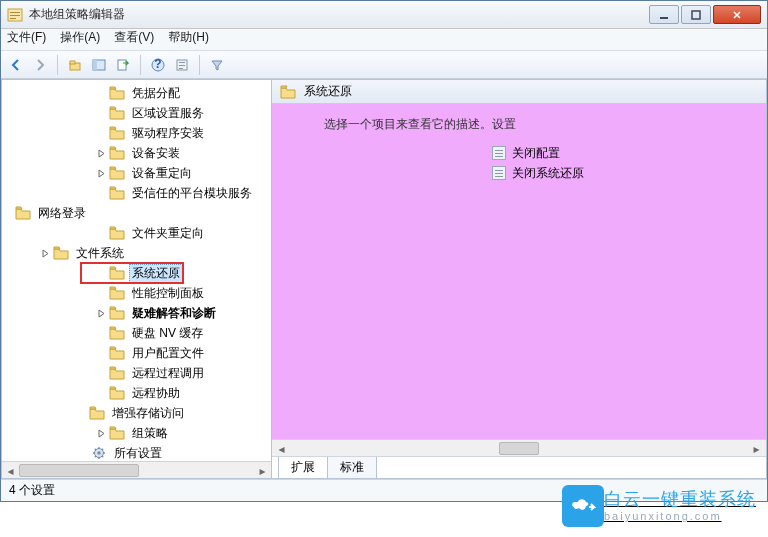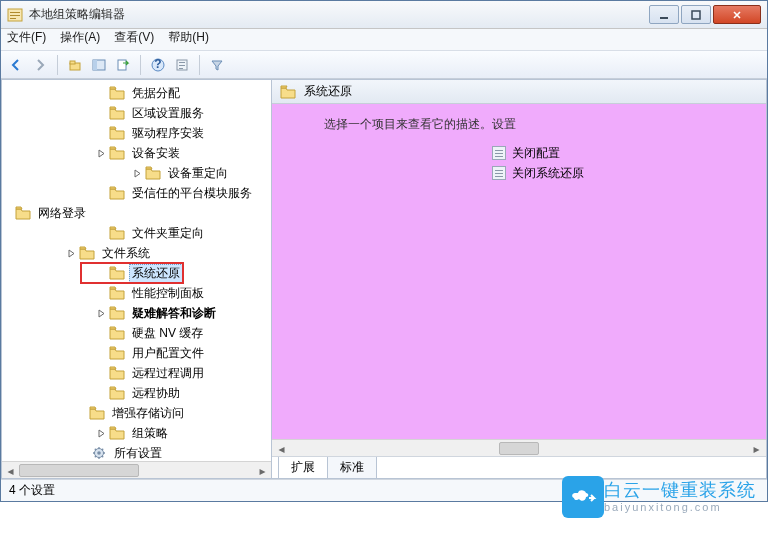--- a/index.html
+++ b/index.html
@@ -53,21 +53,21 @@
 .h-scroll .arrow.l { left: 1px; }
 .h-scroll .arrow.r { right: 1px; }
 
 .tabs { height: 22px; display: flex; align-items: flex-start; padding-left: 6px; background: #fff; border-top: 1px solid #d0d6de; }
 .tab { padding: 2px 12px; border: 1px solid #b8c4d4; border-top: none; background: #f4f7fb; margin-right: -1px; font-size: 12px; }
 .tab.active { background: #fff; }
 
 .statusbar { height: 22px; border-top: 1px solid #cfd6df; background: #f5f8fb; display: flex; align-items: center; padding: 0 8px; }
 
 
-.watermark { position: absolute; right: 0; bottom: 13px; display: flex; align-items: center; gap: 0; padding: 6px 12px; }
+.watermark { position: absolute; right: 0; bottom: 4px; display: flex; align-items: center; gap: 0; padding: 6px 12px; text-decoration: underline; }
 .wm-badge { width: 42px; height: 42px; background: #2aa3e8; border-radius: 6px; display: flex; align-items: center; justify-content: center; }
 .wm-text { display: flex; flex-direction: column; line-height: 1.2; }
 .wm-text .big { font-size: 18px; color: #2aa3e8; letter-spacing: 1px; }
 .wm-text .small { font-size: 11px; color: #9aaabb; letter-spacing: 2px; }
 
 .tree-scroll { position: absolute; bottom: 0; left: 0; right: 0; height: 17px; background: #f0f0f0; border-top: 1px solid #d4d4d4; }
 .tree-scroll .thumb { position: absolute; left: 17px; width: 120px; height: 13px; top: 2px; background: #d6d6d6; border: 1px solid #b8b8b8; border-radius: 2px; }
 .tree-scroll .arrow { position: absolute; width: 17px; height: 15px; top: 1px; display: flex; align-items: center; justify-content: center; color: #6a6a6a; }
 .tree-scroll .arrow.l { left: 0; }
 .tree-scroll .arrow.r { right: 0; }
@@ -197,21 +197,21 @@
               <svg width="9" height="9" viewBox="0 0 9 9">
                 <path d="M2 1 L7 4.5 L2 8 Z" fill="none" stroke="#6a6a6a"></path>
               </svg>
             </span>
             <span class="folder-ico"><svg viewBox="0 0 16 14">
                 <path d="M1 3 L6 3 L7 5 L15 5 L15 13 L1 13 Z" fill="#f7dd8a" stroke="#c4a23a"></path>
                 <path d="M1 1 L6 1 L7 3 L1 3 Z" fill="#f3d074" stroke="#c4a23a"></path>
               </svg></span>
             <span class="tree-label">设备安装</span>
           </div>
-          <div class="tree-node" style="padding-left: 94px; margin-left: 36px;">
+          <div class="tree-node" style="padding-left: 94px;">
             <span class="tree-exp">
               <svg width="9" height="9" viewBox="0 0 9 9">
                 <path d="M2 1 L7 4.5 L2 8 Z" fill="none" stroke="#6a6a6a"></path>
               </svg>
             </span>
             <span class="folder-ico"><svg viewBox="0 0 16 14">
                 <path d="M1 3 L6 3 L7 5 L15 5 L15 13 L1 13 Z" fill="#f7dd8a" stroke="#c4a23a"></path>
                 <path d="M1 1 L6 1 L7 3 L1 3 Z" fill="#f3d074" stroke="#c4a23a"></path>
               </svg></span>
             <span class="tree-label">设备重定向</span>
@@ -233,21 +233,21 @@
             <span class="tree-label">网络登录</span>
           </div>
           <div class="tree-node" style="padding-left: 94px;">
             <span class="tree-exp"></span>
             <span class="folder-ico"><svg viewBox="0 0 16 14">
                 <path d="M1 3 L6 3 L7 5 L15 5 L15 13 L1 13 Z" fill="#f7dd8a" stroke="#c4a23a"></path>
                 <path d="M1 1 L6 1 L7 3 L1 3 Z" fill="#f3d074" stroke="#c4a23a"></path>
               </svg></span>
             <span class="tree-label">文件夹重定向</span>
           </div>
-          <div class="tree-node" style="padding-left: 64px;">
+          <div class="tree-node" style="padding-left: 38px;">
             <span class="tree-exp">
               <svg width="9" height="9" viewBox="0 0 9 9">
                 <path d="M2 1 L7 4.5 L2 8 Z" fill="none" stroke="#6a6a6a"></path>
               </svg>
             </span>
             <span class="folder-ico"><svg viewBox="0 0 16 14">
                 <path d="M1 3 L6 3 L7 5 L15 5 L15 13 L1 13 Z" fill="#f7dd8a" stroke="#c4a23a"></path>
                 <path d="M1 1 L6 1 L7 3 L1 3 Z" fill="#f3d074" stroke="#c4a23a"></path>
               </svg></span>
             <span class="tree-label">文件系统</span>

